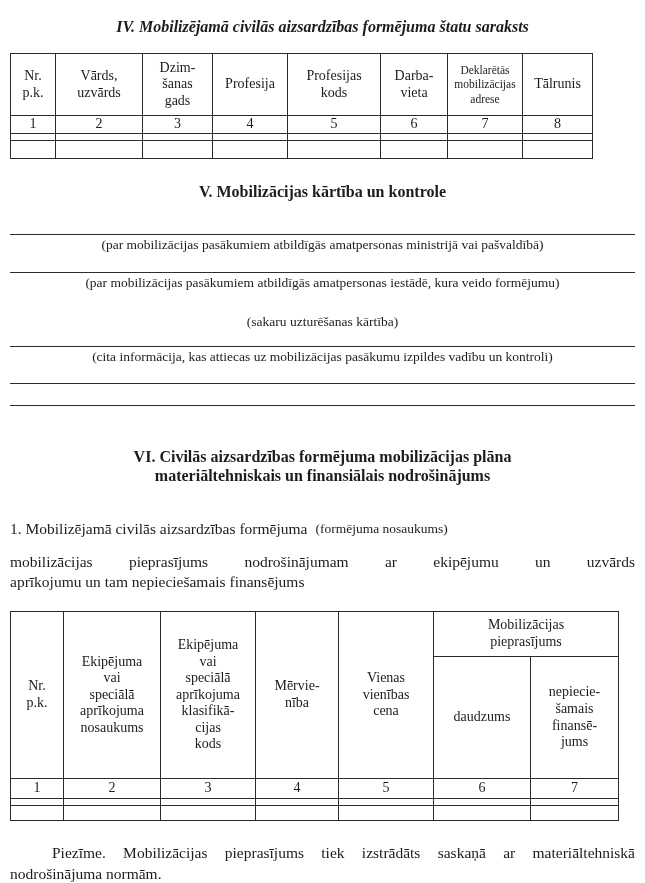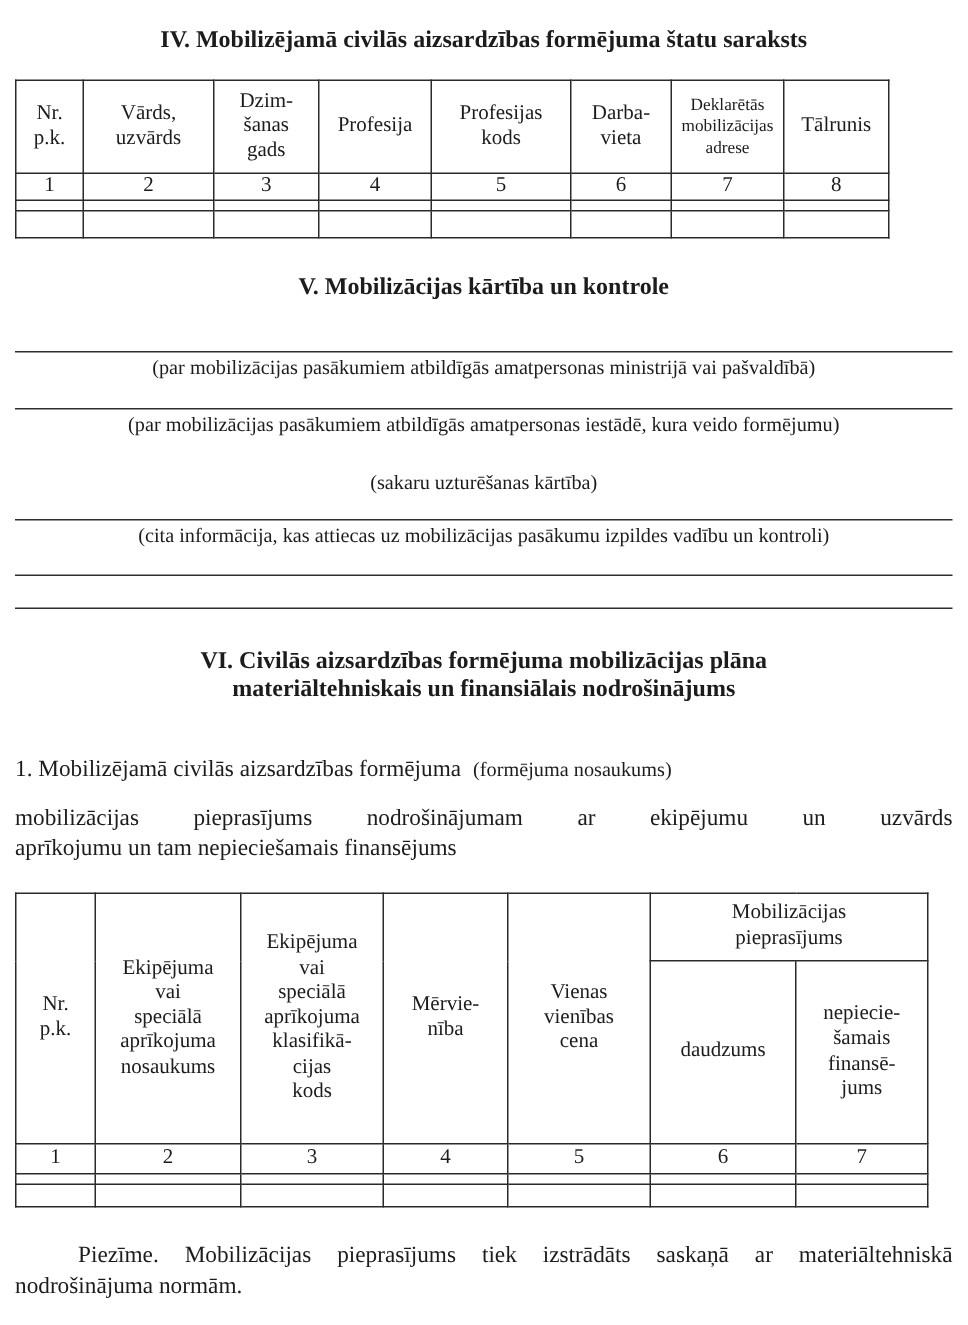--- a/index.html
+++ b/index.html
@@ -6,23 +6,23 @@
   html, body { margin: 0; background: #ffffff; }
   body {
     width: 645px; height: 883px; overflow: hidden;
     font-family: "Liberation Serif", "DejaVu Serif", serif;
     color: #1c1c1c;
     padding: 0 10px;
   }
   .sec-title {
     text-align: center; font-weight: bold; font-size: 16px; line-height: 19px;
   }
-  #title4 { padding-top: 17px; }
+  #title4 { padding-top: 17px; font-style: italic; }
   #title5 { margin-top: 23px; }
-  #title6 { margin-top: 25px; }
+  #title6 { margin-top: 41px; }
 
   table { border-collapse: collapse; table-layout: fixed; }
   td {
     border: 1.6px solid #2a2a2a;
     text-align: center; vertical-align: middle;
     padding: 1px 2px; font-size: 14px; line-height: 1.18;
     overflow: hidden;
   }
   .pre { white-space: pre-line; }
 

